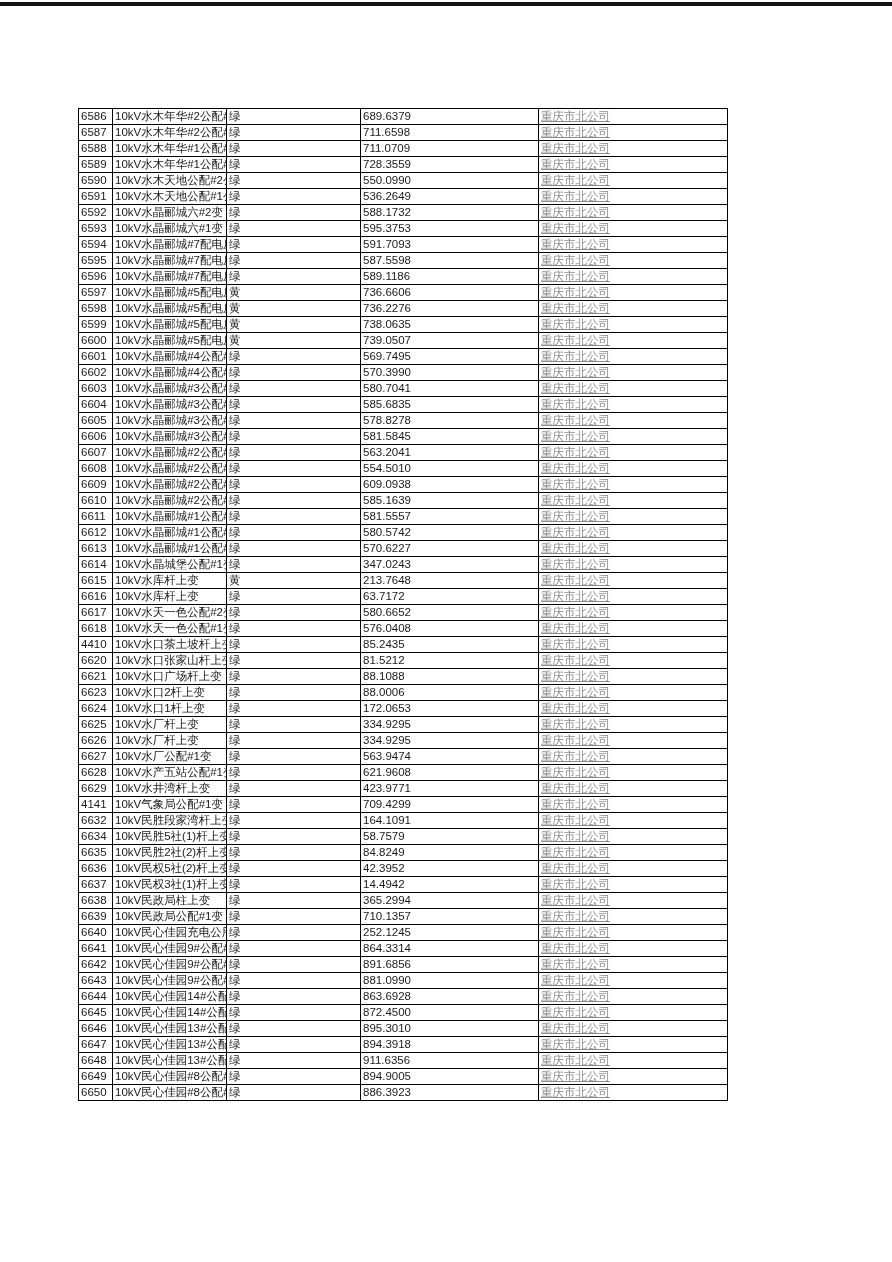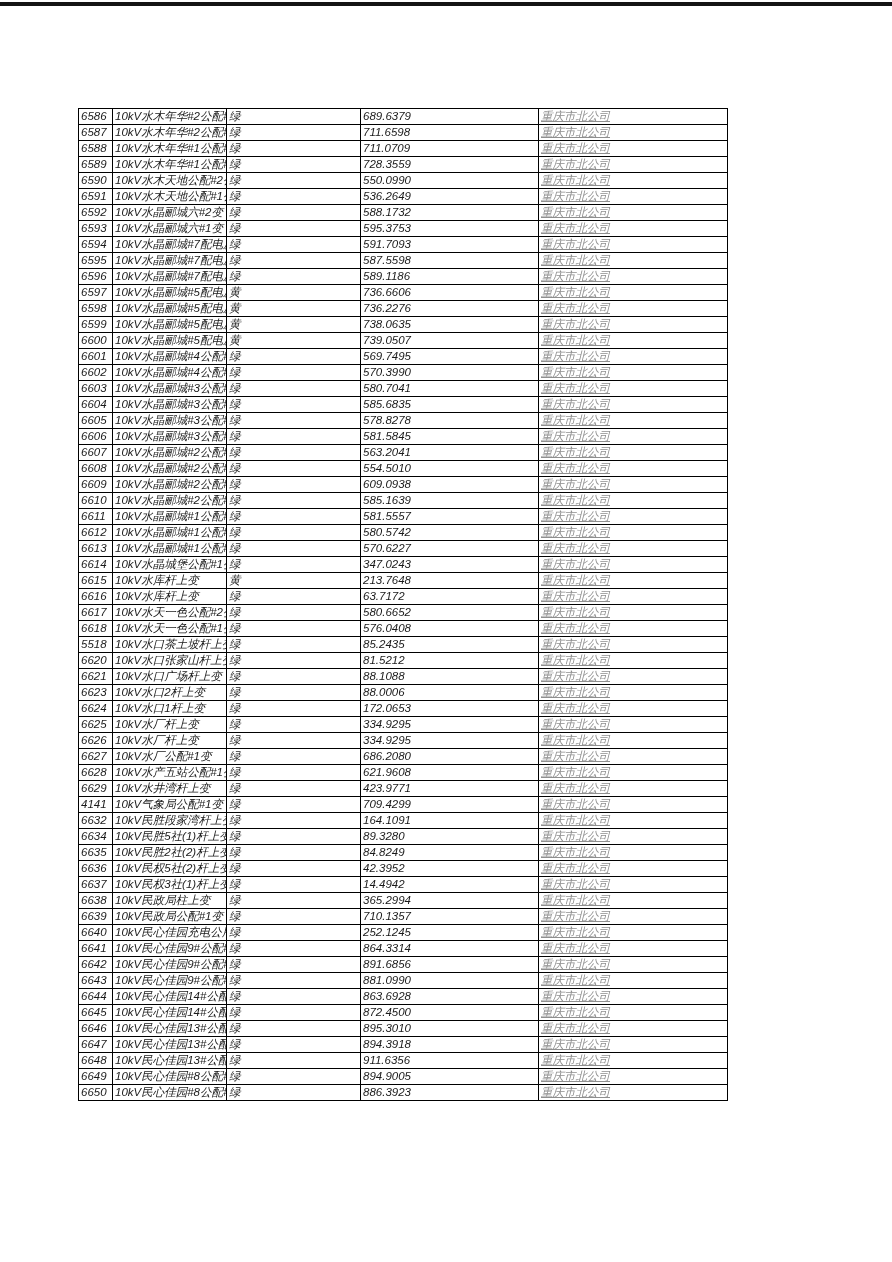--- a/index.html
+++ b/index.html
@@ -7,21 +7,20 @@
     padding: 0;
     background: #ffffff;
     font-family: "Liberation Sans", "DejaVu Sans", sans-serif;
   }
   .page {
     position: relative;
     width: 892px;
     height: 1262px;
     background: #ffffff;
     overflow: hidden;
-    font-style: italic;
   }
   .top-bar {
     position: absolute;
     top: 2px;
     left: 0;
     width: 892px;
     height: 4px;
     background: #141414;
   }
   table.sheet {
@@ -294,21 +293,21 @@
           <td class="col-company"><span class="company-link">重庆市北公司</span></td>
         </tr>
         <tr>
           <td class="col-id">6618</td>
           <td class="col-name">10kV水天一色公配#1变</td>
           <td class="col-status">绿</td>
           <td class="col-value">576.0408</td>
           <td class="col-company"><span class="company-link">重庆市北公司</span></td>
         </tr>
         <tr>
-          <td class="col-id">5518</td>
+          <td class="col-id">4410</td>
           <td class="col-name">10kV水口茶土坡杆上变</td>
           <td class="col-status">绿</td>
           <td class="col-value">85.2435</td>
           <td class="col-company"><span class="company-link">重庆市北公司</span></td>
         </tr>
         <tr>
           <td class="col-id">6620</td>
           <td class="col-name">10kV水口张家山杆上变</td>
           <td class="col-status">绿</td>
           <td class="col-value">81.5212</td>
@@ -346,21 +345,21 @@
           <td class="col-id">6626</td>
           <td class="col-name">10kV水厂杆上变</td>
           <td class="col-status">绿</td>
           <td class="col-value">334.9295</td>
           <td class="col-company"><span class="company-link">重庆市北公司</span></td>
         </tr>
         <tr>
           <td class="col-id">6627</td>
           <td class="col-name">10kV水厂公配#1变</td>
           <td class="col-status">绿</td>
-          <td class="col-value">686.2080</td>
+          <td class="col-value">563.9474</td>
           <td class="col-company"><span class="company-link">重庆市北公司</span></td>
         </tr>
         <tr>
           <td class="col-id">6628</td>
           <td class="col-name">10kV水产五站公配#1变</td>
           <td class="col-status">绿</td>
           <td class="col-value">621.9608</td>
           <td class="col-company"><span class="company-link">重庆市北公司</span></td>
         </tr>
         <tr>
@@ -381,21 +380,21 @@
           <td class="col-id">6632</td>
           <td class="col-name">10kV民胜段家湾杆上变</td>
           <td class="col-status">绿</td>
           <td class="col-value">164.1091</td>
           <td class="col-company"><span class="company-link">重庆市北公司</span></td>
         </tr>
         <tr>
           <td class="col-id">6634</td>
           <td class="col-name">10kV民胜5社(1)杆上变</td>
           <td class="col-status">绿</td>
-          <td class="col-value">89.3280</td>
+          <td class="col-value">58.7579</td>
           <td class="col-company"><span class="company-link">重庆市北公司</span></td>
         </tr>
         <tr>
           <td class="col-id">6635</td>
           <td class="col-name">10kV民胜2社(2)杆上变</td>
           <td class="col-status">绿</td>
           <td class="col-value">84.8249</td>
           <td class="col-company"><span class="company-link">重庆市北公司</span></td>
         </tr>
         <tr>

